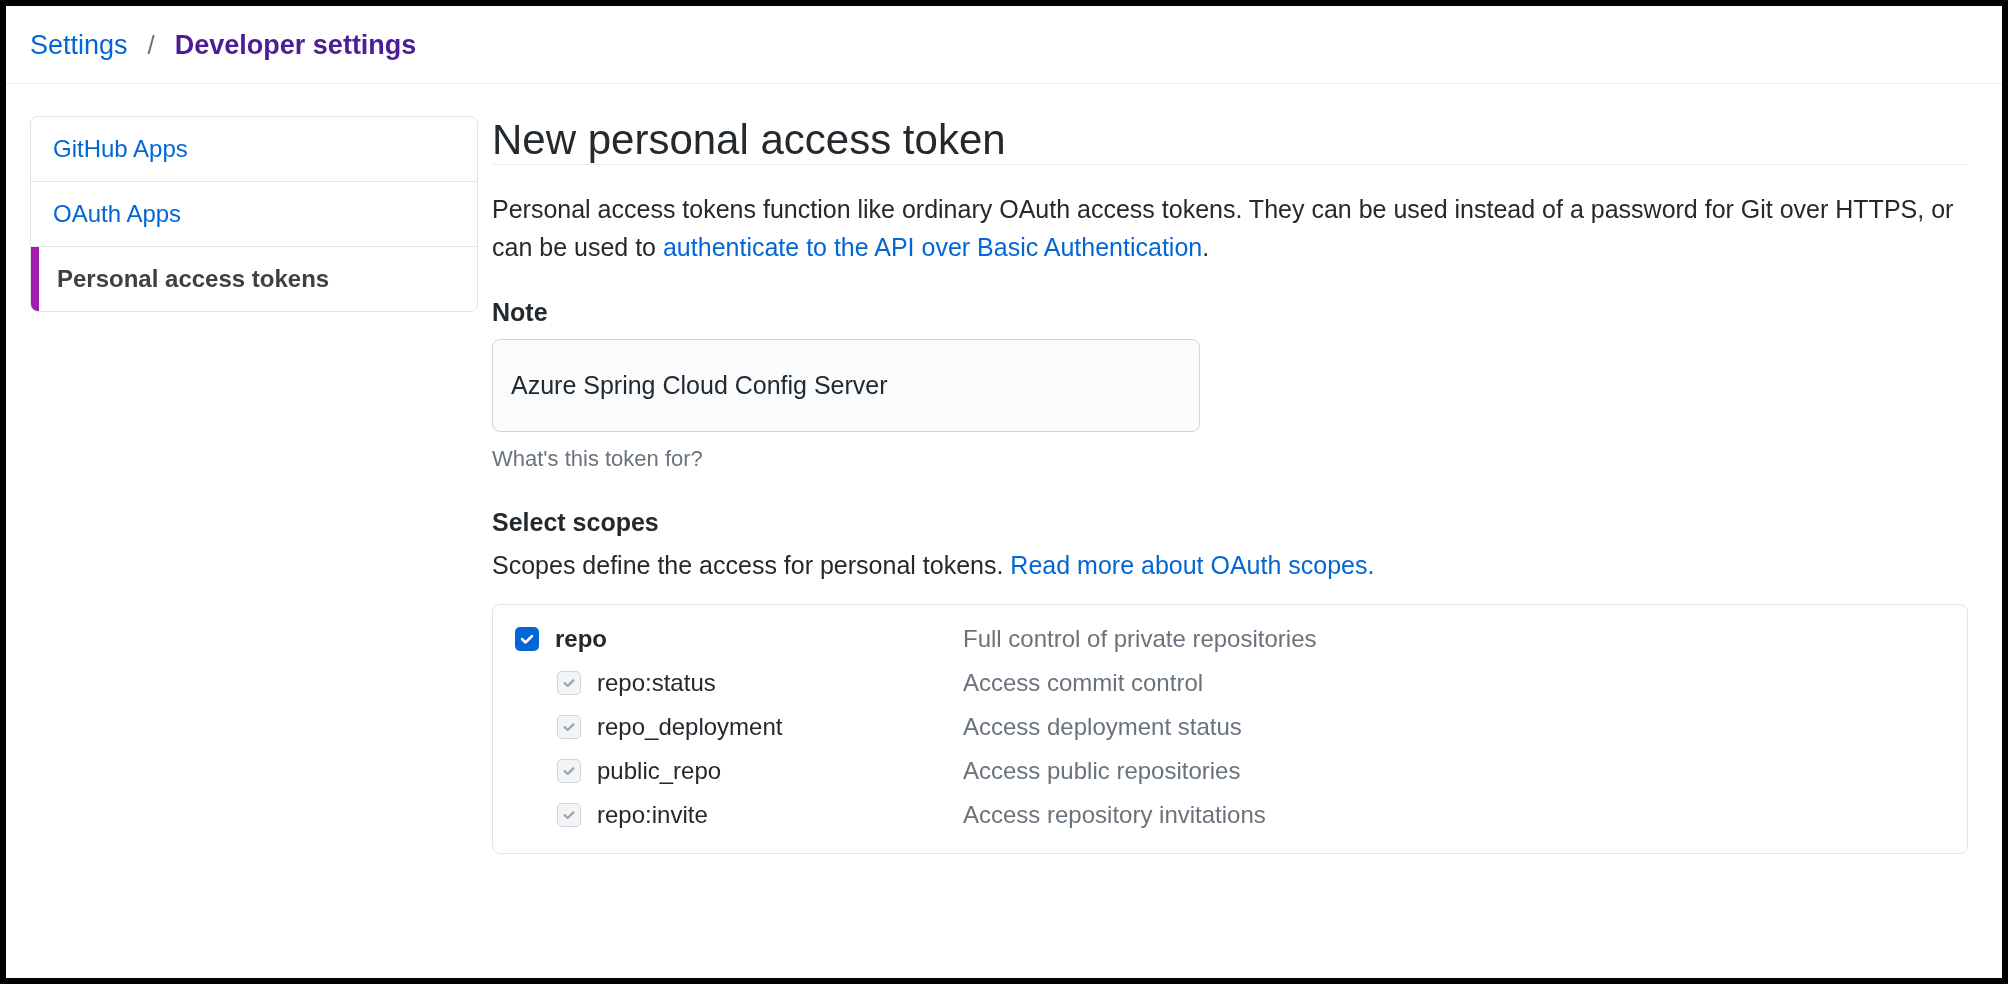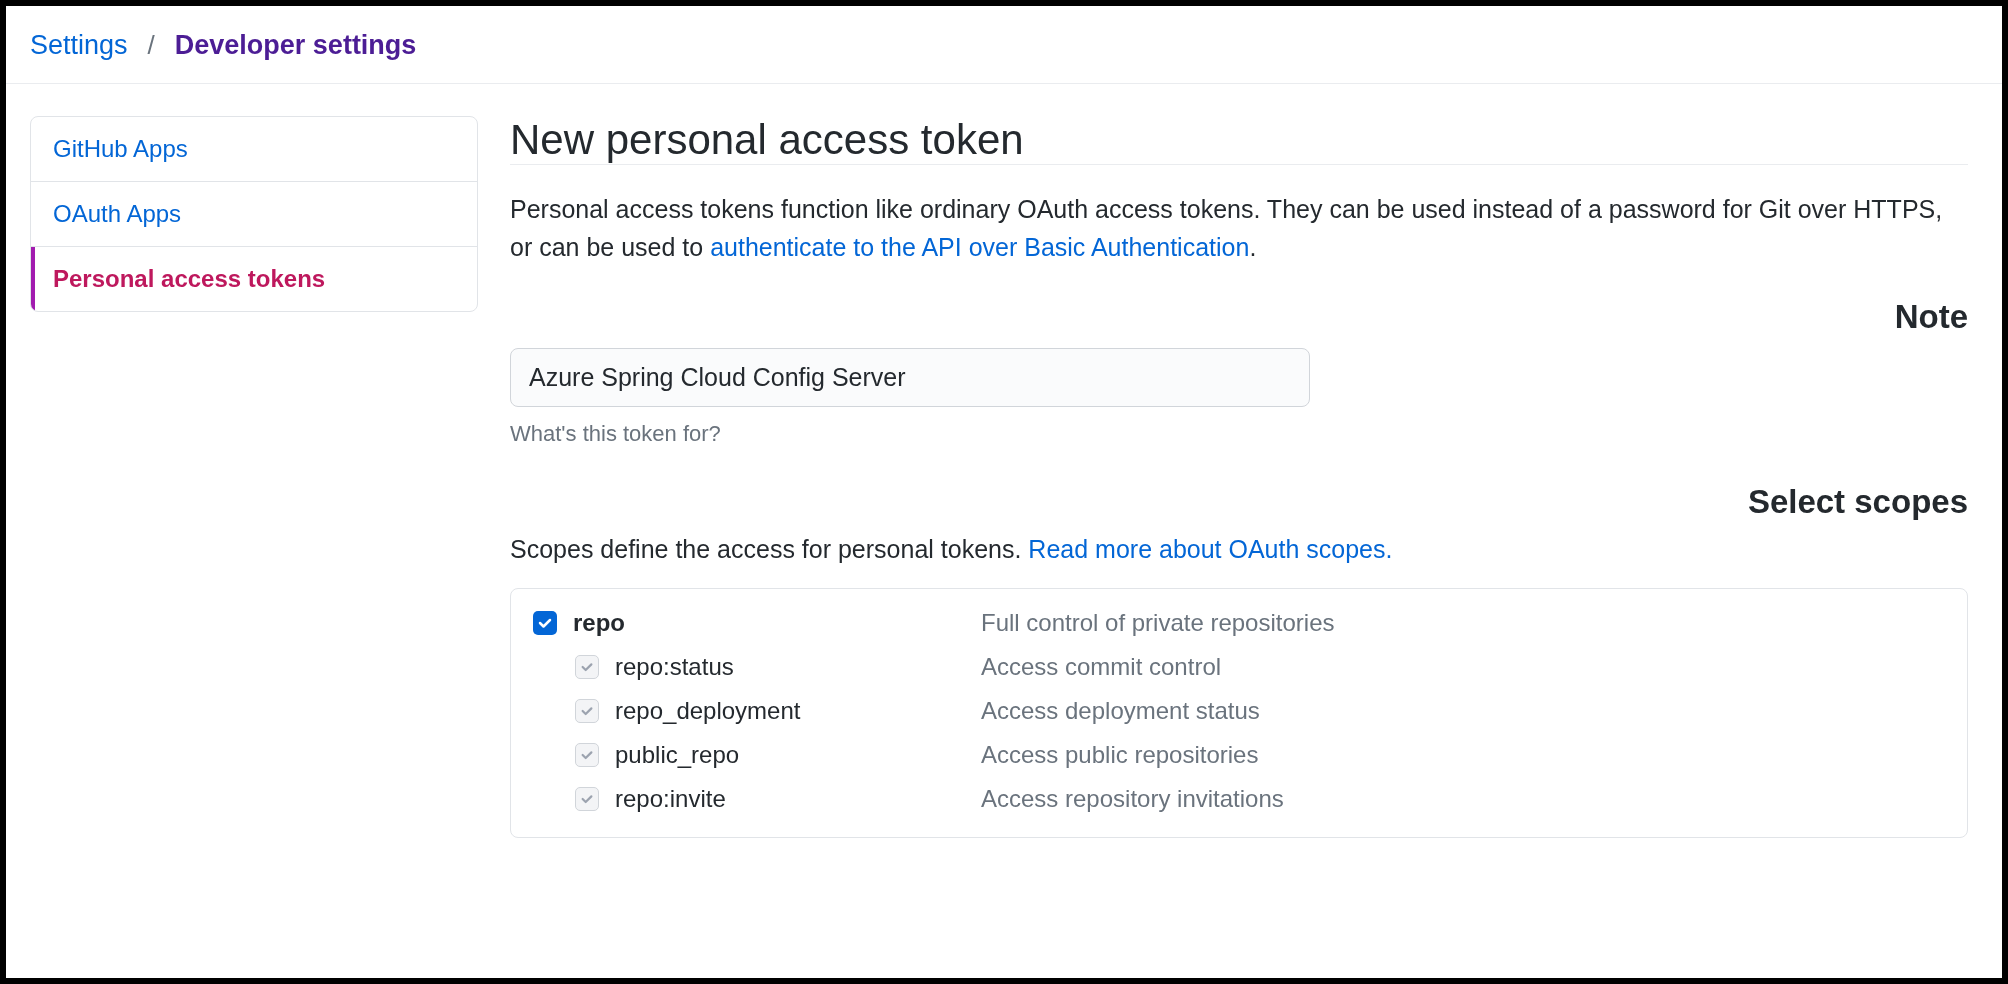--- a/index.html
+++ b/index.html
@@ -20,21 +20,21 @@
       align-items: center;
       gap: 20px;
     }
     .breadcrumb a { color: #0366d6; text-decoration: none; }
     .breadcrumb .sep { color: #6a737d; font-size: 26px; }
     .breadcrumb .current { color: #4c1d95; font-weight: 600; }
 
     .container {
       display: flex;
       padding: 32px 24px;
-      gap: 32px;
+      gap: 14px;
     }
     .sidebar {
       width: 448px;
       flex-shrink: 0;
     }
     .sidebar-list {
       border: 1px solid #e1e4e8;
       border-radius: 8px;
       overflow: hidden;
     }
@@ -42,24 +42,24 @@
       display: block;
       padding: 18px 22px;
       font-size: 24px;
       color: #0366d6;
       text-decoration: none;
       border-bottom: 1px solid #e1e4e8;
       cursor: pointer;
     }
     .sidebar-item:last-child { border-bottom: none; }
     .sidebar-item.selected {
-      color: #be185d;
+      color: #404040;
       font-weight: 600;
       position: relative;
-      border-left: 4px solid #a21caf;
+      border-left: 8px solid #a21caf;
       padding-left: 18px;
     }
 
     .main { flex: 1; padding-right: 10px; }
     .page-title {
       font-size: 42px;
       font-weight: 400;
       color: #24292e;
       padding-bottom: 0;
       border-bottom: 1px solid #eaecef;
@@ -67,31 +67,30 @@
     }
     .intro {
       font-size: 25px;
       line-height: 1.5;
       color: #24292e;
       margin-bottom: 32px;
     }
     .intro a { color: #0366d6; text-decoration: none; }
 
     .field-label {
-      font-size: 33px;
+      font-size: 25px;
       font-weight: 600;
       color: #24292e;
       margin-bottom: 12px;
       display: block;
-      text-align: right;
     }
     .text-input {
-      width: 800px;
-      font-size: 25px;
-      padding: 14px 18px;
+      width: 708px;
+      font-size: 25px;
+      padding: 31px 18px;
       border: 1px solid #d1d5da;
       border-radius: 8px;
       background: #fafbfc;
       color: #24292e;
     }
     .hint {
       font-size: 22px;
       color: #6a737d;
       margin-top: 14px;
       margin-bottom: 36px;

